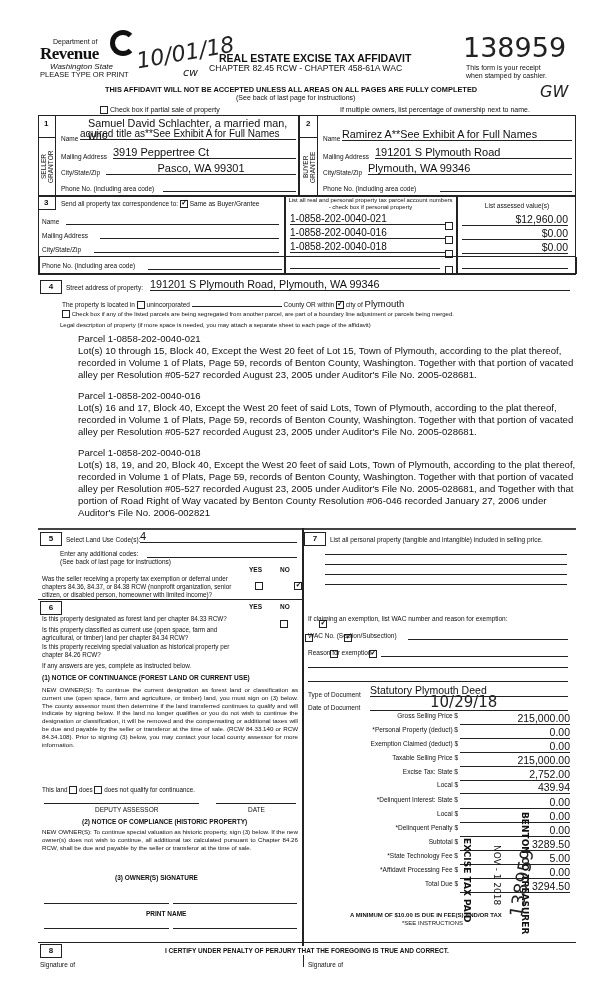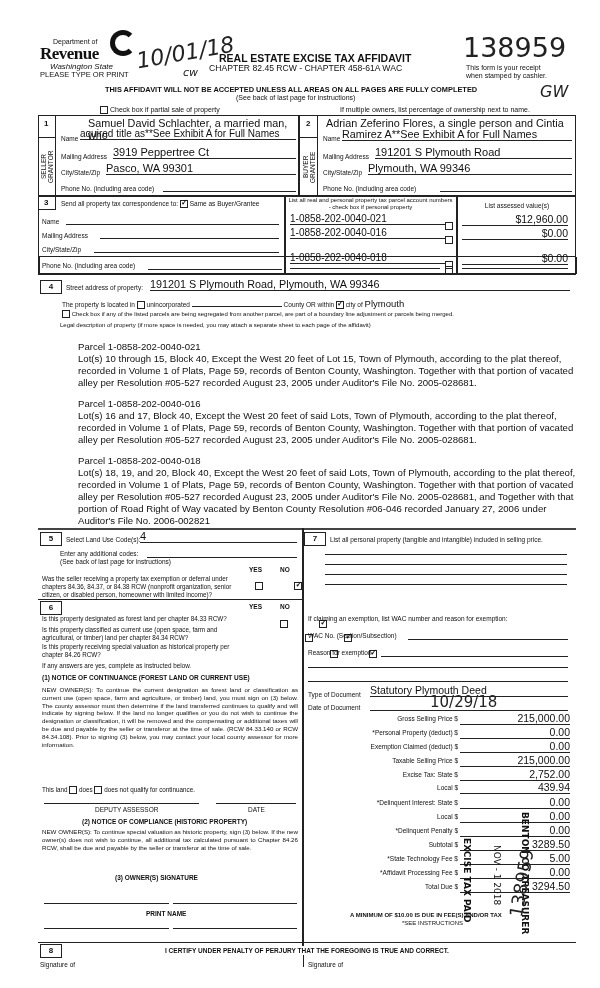--- a/index.html
+++ b/index.html
@@ -8,21 +8,21 @@
   .hw { font-family: "DejaVu Sans", sans-serif; font-style: italic; color: #222; }
   .tiny { font-size: 6.5px; }
   .small { font-size: 7.5px; }
   .fill { font-size: 11px; color: #111; }
   .uline { border-bottom: 1px solid #222; }
   .box { border: 1.5px solid #222; }
   .sec-num { position: absolute; border: 1.5px solid #222; font-size: 8px; font-weight: bold; text-align: center; width: 22px; height: 14px; line-height: 12px; background: #fff; }
   .cb { display: inline-block; width: 8px; height: 8px; border: 1px solid #222; vertical-align: middle; position: relative; }
   .cb.checked::after { content: "✓"; position: absolute; left: 0; top: -3px; font-size: 8px; font-weight: bold; }
   .vert { writing-mode: vertical-rl; transform: rotate(180deg); font-size: 6.5px; text-align: center; line-height: 7px; }
-  .money-row { position: absolute; right: 30px; display: flex; align-items: center; font-size: 6.5px; }
+  .money-row { position: absolute; right: 30px; display: flex; align-items: flex-start; font-size: 6.5px; }
   .money-row .lbl { text-align: right; width: 130px; padding-right: 2px; }
   .money-row .val { width: 110px; border-bottom: 1px solid #222; text-align: right; font-size: 10.5px; line-height: 12px; }
   .legal p { font-size: 9.6px; line-height: 12px; }
   .stamp { font-family: "DejaVu Sans", sans-serif; font-weight: bold; font-size: 9px; writing-mode: vertical-rl; color: #111; }
 </style>
 </head>
 <body>
 
 
 
@@ -66,34 +66,33 @@
   <div class="abs" style="left:6px;top:4px;font-size:8px;font-weight:bold;">1</div>
   <div class="abs vert" style="left:2px;top:28px;height:48px;">
     <span>SELLER</span><br><span>GRANTOR</span>
   </div>
   <div class="abs fill" style="left:50px;top:2px;font-size:10.8px;">Samuel David Schlachter, a married man, who</div>
   <div class="abs tiny" style="left:23px;top:20px;">Name</div>
   <div class="abs fill uline" style="left:42px;top:13px;width:216px;font-size:10px;">aquired title as**See Exhibit A for Full Names</div>
   <div class="abs tiny" style="left:23px;top:38px;">Mailing Address</div>
   <div class="abs fill uline" style="left:75px;top:31px;width:183px;">3919 Peppertree Ct</div>
   <div class="abs tiny" style="left:23px;top:54px;">City/State/Zip</div>
-  <div class="abs fill uline" style="left:68px;top:47px;width:190px;">Pasco, WA 99301</div>
+  <div class="abs fill uline" style="left:68px;top:47px;width:190px;text-align:center;">Pasco, WA 99301</div>
   <div class="abs tiny" style="left:23px;top:70px;">Phone No. (including area code)</div>
   <div class="abs uline" style="left:125px;top:68px;width:133px;height:9px;"></div>
 </div>
 
 
 <div class="abs" style="left:300px;top:115px;width:276px;height:80px;">
   <div class="abs" style="left:0;top:0;width:18px;height:80px;border-right:1.5px solid #222;"></div>
   <div class="abs" style="left:0;top:22px;width:18px;height:1px;background:#222;"></div>
   <div class="abs" style="left:6px;top:4px;font-size:8px;font-weight:bold;">2</div>
   <div class="abs vert" style="left:2px;top:28px;height:48px;">
     <span>BUYER</span><br><span>GRANTEE</span>
   </div>
-  <div class="abs fill" style="left:26px;top:2px;font-size:10.8px;">Adrian Zeferino Flores, a single person and Cintia</div>
   <div class="abs tiny" style="left:23px;top:20px;">Name</div>
   <div class="abs fill uline" style="left:42px;top:13px;width:230px;font-size:10.8px;">Ramirez A**See Exhibit A for Full Names</div>
   <div class="abs tiny" style="left:23px;top:38px;">Mailing Address</div>
   <div class="abs fill uline" style="left:75px;top:31px;width:197px;">191201 S Plymouth Road</div>
   <div class="abs tiny" style="left:23px;top:54px;">City/State/Zip</div>
   <div class="abs fill uline" style="left:68px;top:47px;width:204px;">Plymouth, WA 99346</div>
   <div class="abs tiny" style="left:23px;top:70px;">Phone No. (including area code)</div>
   <div class="abs uline" style="left:140px;top:68px;width:132px;height:9px;"></div>
 </div>
 
@@ -130,21 +129,21 @@
 <div class="abs" style="left:290px;top:213px;width:280px;">
   <div class="abs fill uline" style="left:0;top:0;width:155px;font-size:10px;">1-0858-202-0040-021</div>
   <span class="abs cb" style="left:155px;top:3px;"></span>
   <div class="abs fill uline" style="left:172px;top:0;width:106px;text-align:right;font-size:10.5px;">$12,960.00</div>
 </div>
 <div class="abs" style="left:290px;top:227px;width:280px;">
   <div class="abs fill uline" style="left:0;top:0;width:155px;font-size:10px;">1-0858-202-0040-016</div>
   <span class="abs cb" style="left:155px;top:3px;"></span>
   <div class="abs fill uline" style="left:172px;top:0;width:106px;text-align:right;font-size:10.5px;">$0.00</div>
 </div>
-<div class="abs" style="left:290px;top:241px;width:280px;margin-top:11px;">
+<div class="abs" style="left:290px;top:241px;width:280px;">
   <div class="abs fill uline" style="left:0;top:0;width:155px;font-size:10px;">1-0858-202-0040-018</div>
   <span class="abs cb" style="left:155px;top:3px;"></span>
   <div class="abs fill uline" style="left:172px;top:0;width:106px;text-align:right;font-size:10.5px;">$0.00</div>
 </div>
 <div class="abs" style="left:290px;top:257px;width:280px;">
   <div class="abs uline" style="left:0;top:0;width:150px;height:12px;"></div>
   <span class="abs cb" style="left:155px;top:3px;"></span>
   <div class="abs uline" style="left:172px;top:0;width:106px;height:12px;"></div>
 </div>
 
@@ -162,21 +161,21 @@
   <span class="cb checked"></span>
   <span>city of</span>
   <span style="font-size:9.5px;">Plymouth</span>
 </div>
 <div class="abs" style="left:62px;top:310px;font-size:6px;">
   <span class="cb"></span>
   <span>Check box if any of the listed parcels are being segregated from another parcel, are part of a boundary line adjustment or parcels being merged.</span>
 </div>
 <div class="abs" style="left:60px;top:322px;font-size:6px;">Legal description of property (if more space is needed, you may attach a separate sheet to each page of the affidavit)</div>
 
-<div class="abs legal" style="left:78px;top:341px;width:498px;">
+<div class="abs legal" style="left:78px;top:333px;width:498px;">
   <p>Parcel 1-0858-202-0040-021</p>
   <p>Lot(s) 10 through 15, Block 40, Except the West 20 feet of Lot 15, Town of Plymouth, according to the plat thereof, recorded in Volume 1 of Plats, Page 59, records of Benton County, Washington. Together with that portion of vacated alley per Resolution #05-527 recorded August 23, 2005 under Auditor's File No. 2005-028681.</p>
   <p style="height:9px;"></p>
   <p>Parcel 1-0858-202-0040-016</p>
   <p>Lot(s) 16 and 17, Block 40, Except the West 20 feet of said Lots, Town of Plymouth, according to the plat thereof, recorded in Volume 1 of Plats, Page 59, records of Benton County, Washington. Together with that portion of vacated alley per Resolution #05-527 recorded August 23, 2005 under Auditor's File No. 2005-028681.</p>
   <p style="height:9px;"></p>
   <p>Parcel 1-0858-202-0040-018</p>
   <p>Lot(s) 18, 19, and 20, Block 40, Except the West 20 feet of said Lots, Town of Plymouth, according to the plat thereof, recorded in Volume 1 of Plats, Page 59, records of Benton County, Washington. Together with that portion of vacated alley per Resolution #05-527 recorded August 23, 2005 under Auditor's File No. 2005-028681, and Together with that portion of Road Right of Way vacated by Benton County Resolution #06-046 recorded January 27, 2006 under Auditor's File No. 2006-002821</p>
 </div>
 

